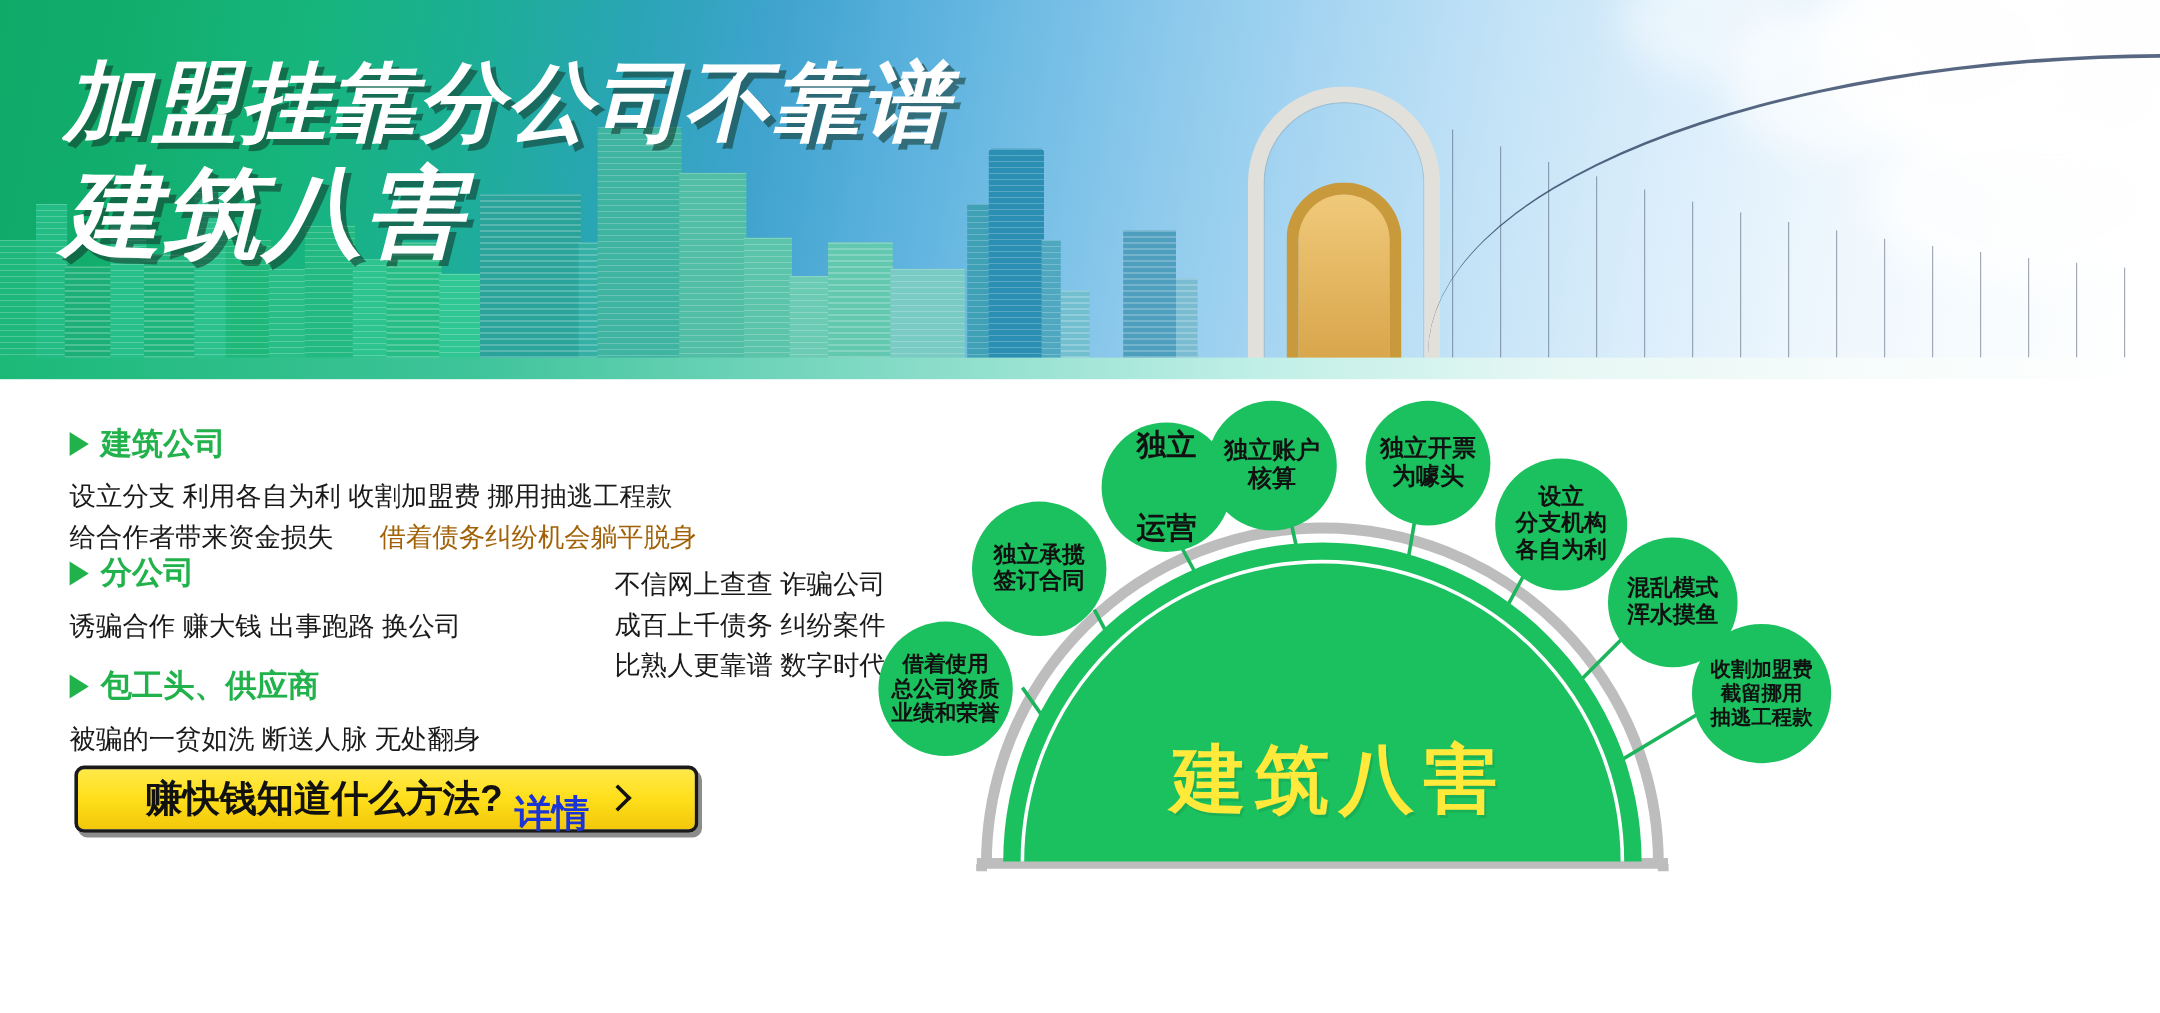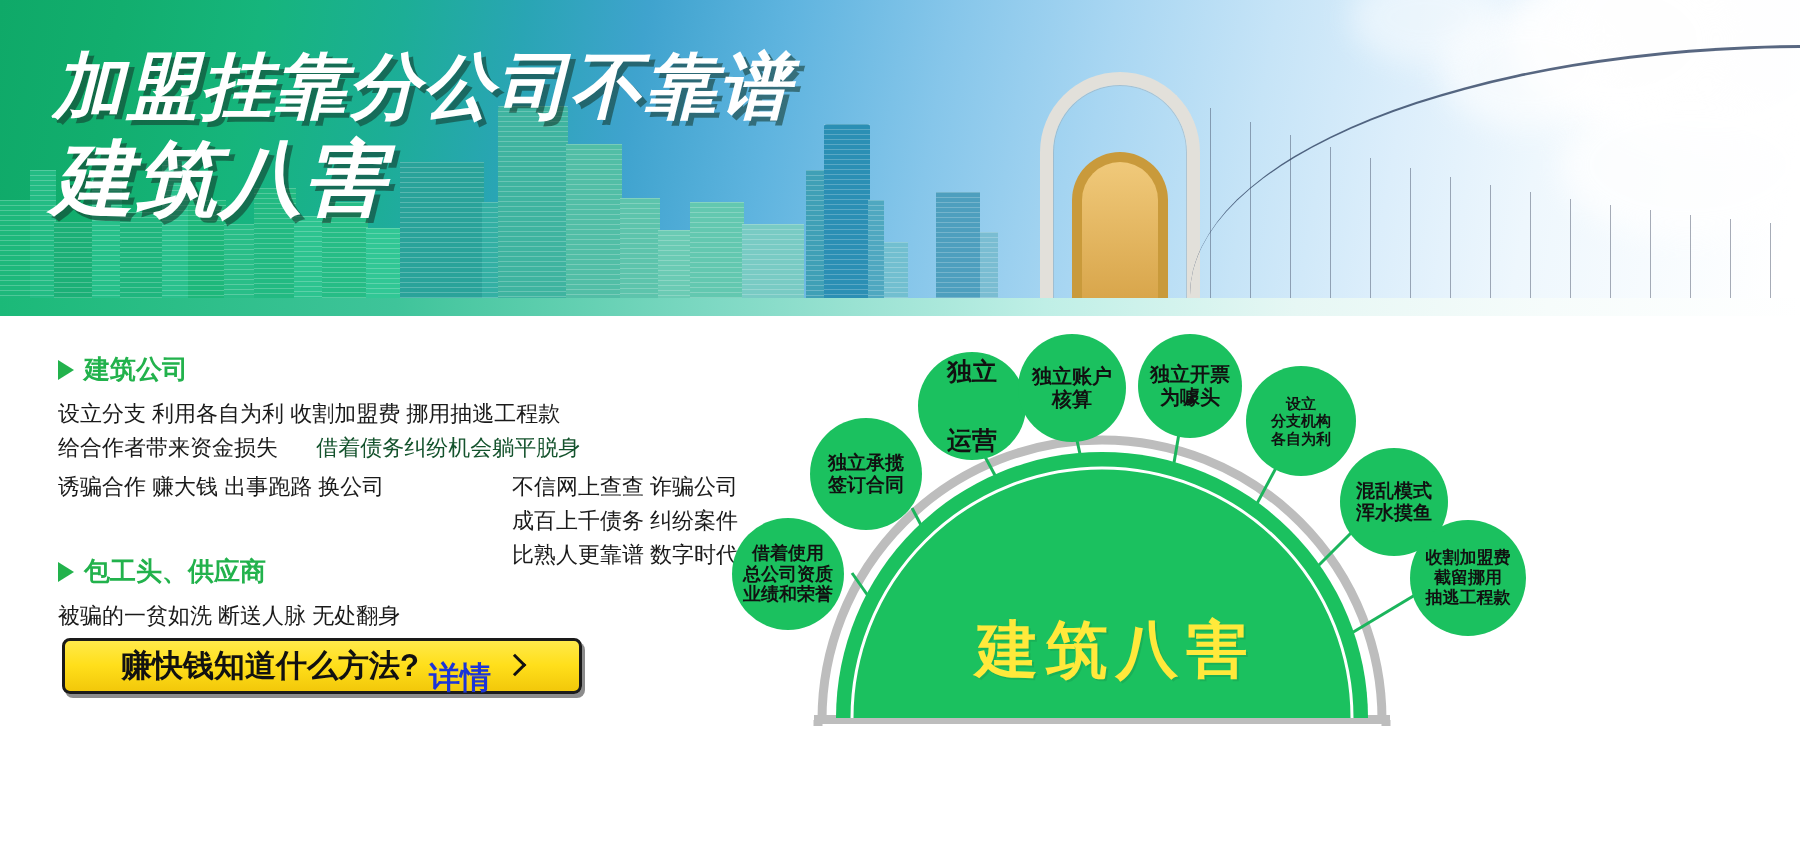--- a/index.html
+++ b/index.html
@@ -87,21 +87,21 @@
   .sec-head {
     display: flex; align-items: center; gap: 10px;
     color: #22B24C; font-weight: bold; font-size: 26px;
   }
   .tri {
     width: 0; height: 0; border-left: 16px solid #22B24C;
     border-top: 10px solid transparent; border-bottom: 10px solid transparent;
     flex: none;
   }
   .sec-body { font-size: 22px; color: #1a1a1a; line-height: 1.55; margin-top: 10px; }
-  .sec-body .hl { color: #14532d; }
+  .sec-body .hl { color: #a16207; }
 
   .blk-company { position: absolute; left: 58px; top: 22px; }
   .blk-branch  { position: absolute; left: 58px; top: 130px; }
   .blk-foreman { position: absolute; left: 58px; top: 224px; }
   .blk-digital { position: absolute; left: 512px; top: 130px; }
 
   .cta {
     position: absolute; left: 62px; top: 308px;
     width: 520px; height: 56px;
     border: 3px solid #1a1a1a; border-radius: 8px;
@@ -220,20 +220,24 @@
       <div>设立分支  利用各自为利   收割加盟费  挪用抽逃工程款</div>
       <div>
         <span>给合作者带来资金损失</span>
         <span style="display:inline-block;width:26px"></span>
         <span class="hl">借着债务纠纷机会躺平脱身</span>
       </div>
     </div>
   </div>
 
   <div class="blk-branch">
+    <div class="sec-head">
+      <span class="tri"></span>
+      <span>分公司</span>
+    </div>
     <div class="sec-body">
       <div>诱骗合作 赚大钱     出事跑路 换公司</div>
     </div>
   </div>
 
   <div class="blk-foreman">
     <div class="sec-head">
       <span class="tri"></span>
       <span>包工头、供应商</span>
     </div>
@@ -291,31 +295,31 @@
   <div class="bubble" style="left:10px; top:88px; width:112px; height:112px; font-size:19px;">
     <span>独立承揽</span>
     <span>签订合同</span>
   </div>
 
   <div class="bubble" style="left:118px; top:22px; width:108px; height:108px; font-size:25px;gap:40px;">
     <span>独立</span>
     <span>运营</span>
   </div>
 
-  <div class="bubble" style="left:218px; top:4px; width:108px; height:108px; font-size:20px;">
+  <div class="bubble" style="left:206px; top:4px; width:108px; height:108px; font-size:20px;">
     <span>独立账户</span>
     <span>核算</span>
   </div>
 
   <div class="bubble" style="left:338px; top:4px; width:104px; height:104px; font-size:20px;">
     <span>独立开票</span>
     <span>为噱头</span>
   </div>
 
-  <div class="bubble" style="left:446px; top:36px; width:110px; height:110px; font-size:15px;">
+  <div class="bubble" style="left:446px; top:52px; width:110px; height:110px; font-size:19px;font-family:Liberation Mono, monospace;">
     <span>设立</span>
     <span>分支机构</span>
     <span>各自为利</span>
   </div>
 
   <div class="bubble" style="left:540px; top:118px; width:108px; height:108px; font-size:19px;">
     <span>混乱模式</span>
     <span>浑水摸鱼</span>
   </div>
 

